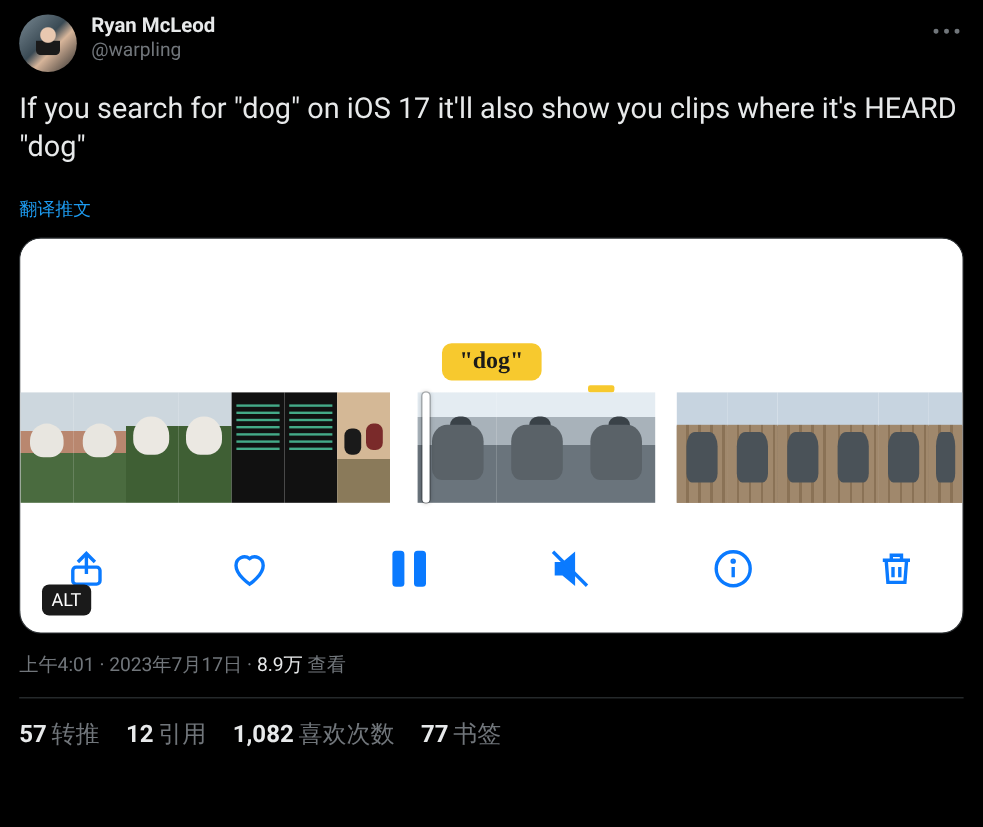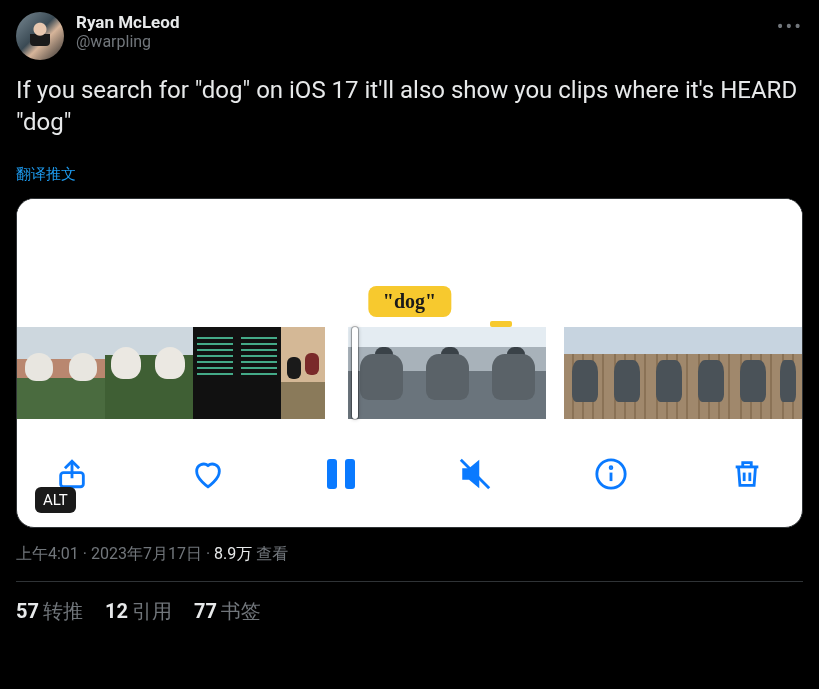--- a/index.html
+++ b/index.html
@@ -298,16 +298,19 @@
   <hr class="divider">
 
   <div class="stats">
     <div>
       <span class="num">57</span><span>转推</span>
     </div>
     <div>
       <span class="num">12</span><span>引用</span>
     </div>
     <div>
+      <span class="num">1,082</span><span>喜欢次数</span>
+    </div>
+    <div>
       <span class="num">77</span><span>书签</span>
     </div>
   </div>
 </div>
 
 </body></html>

